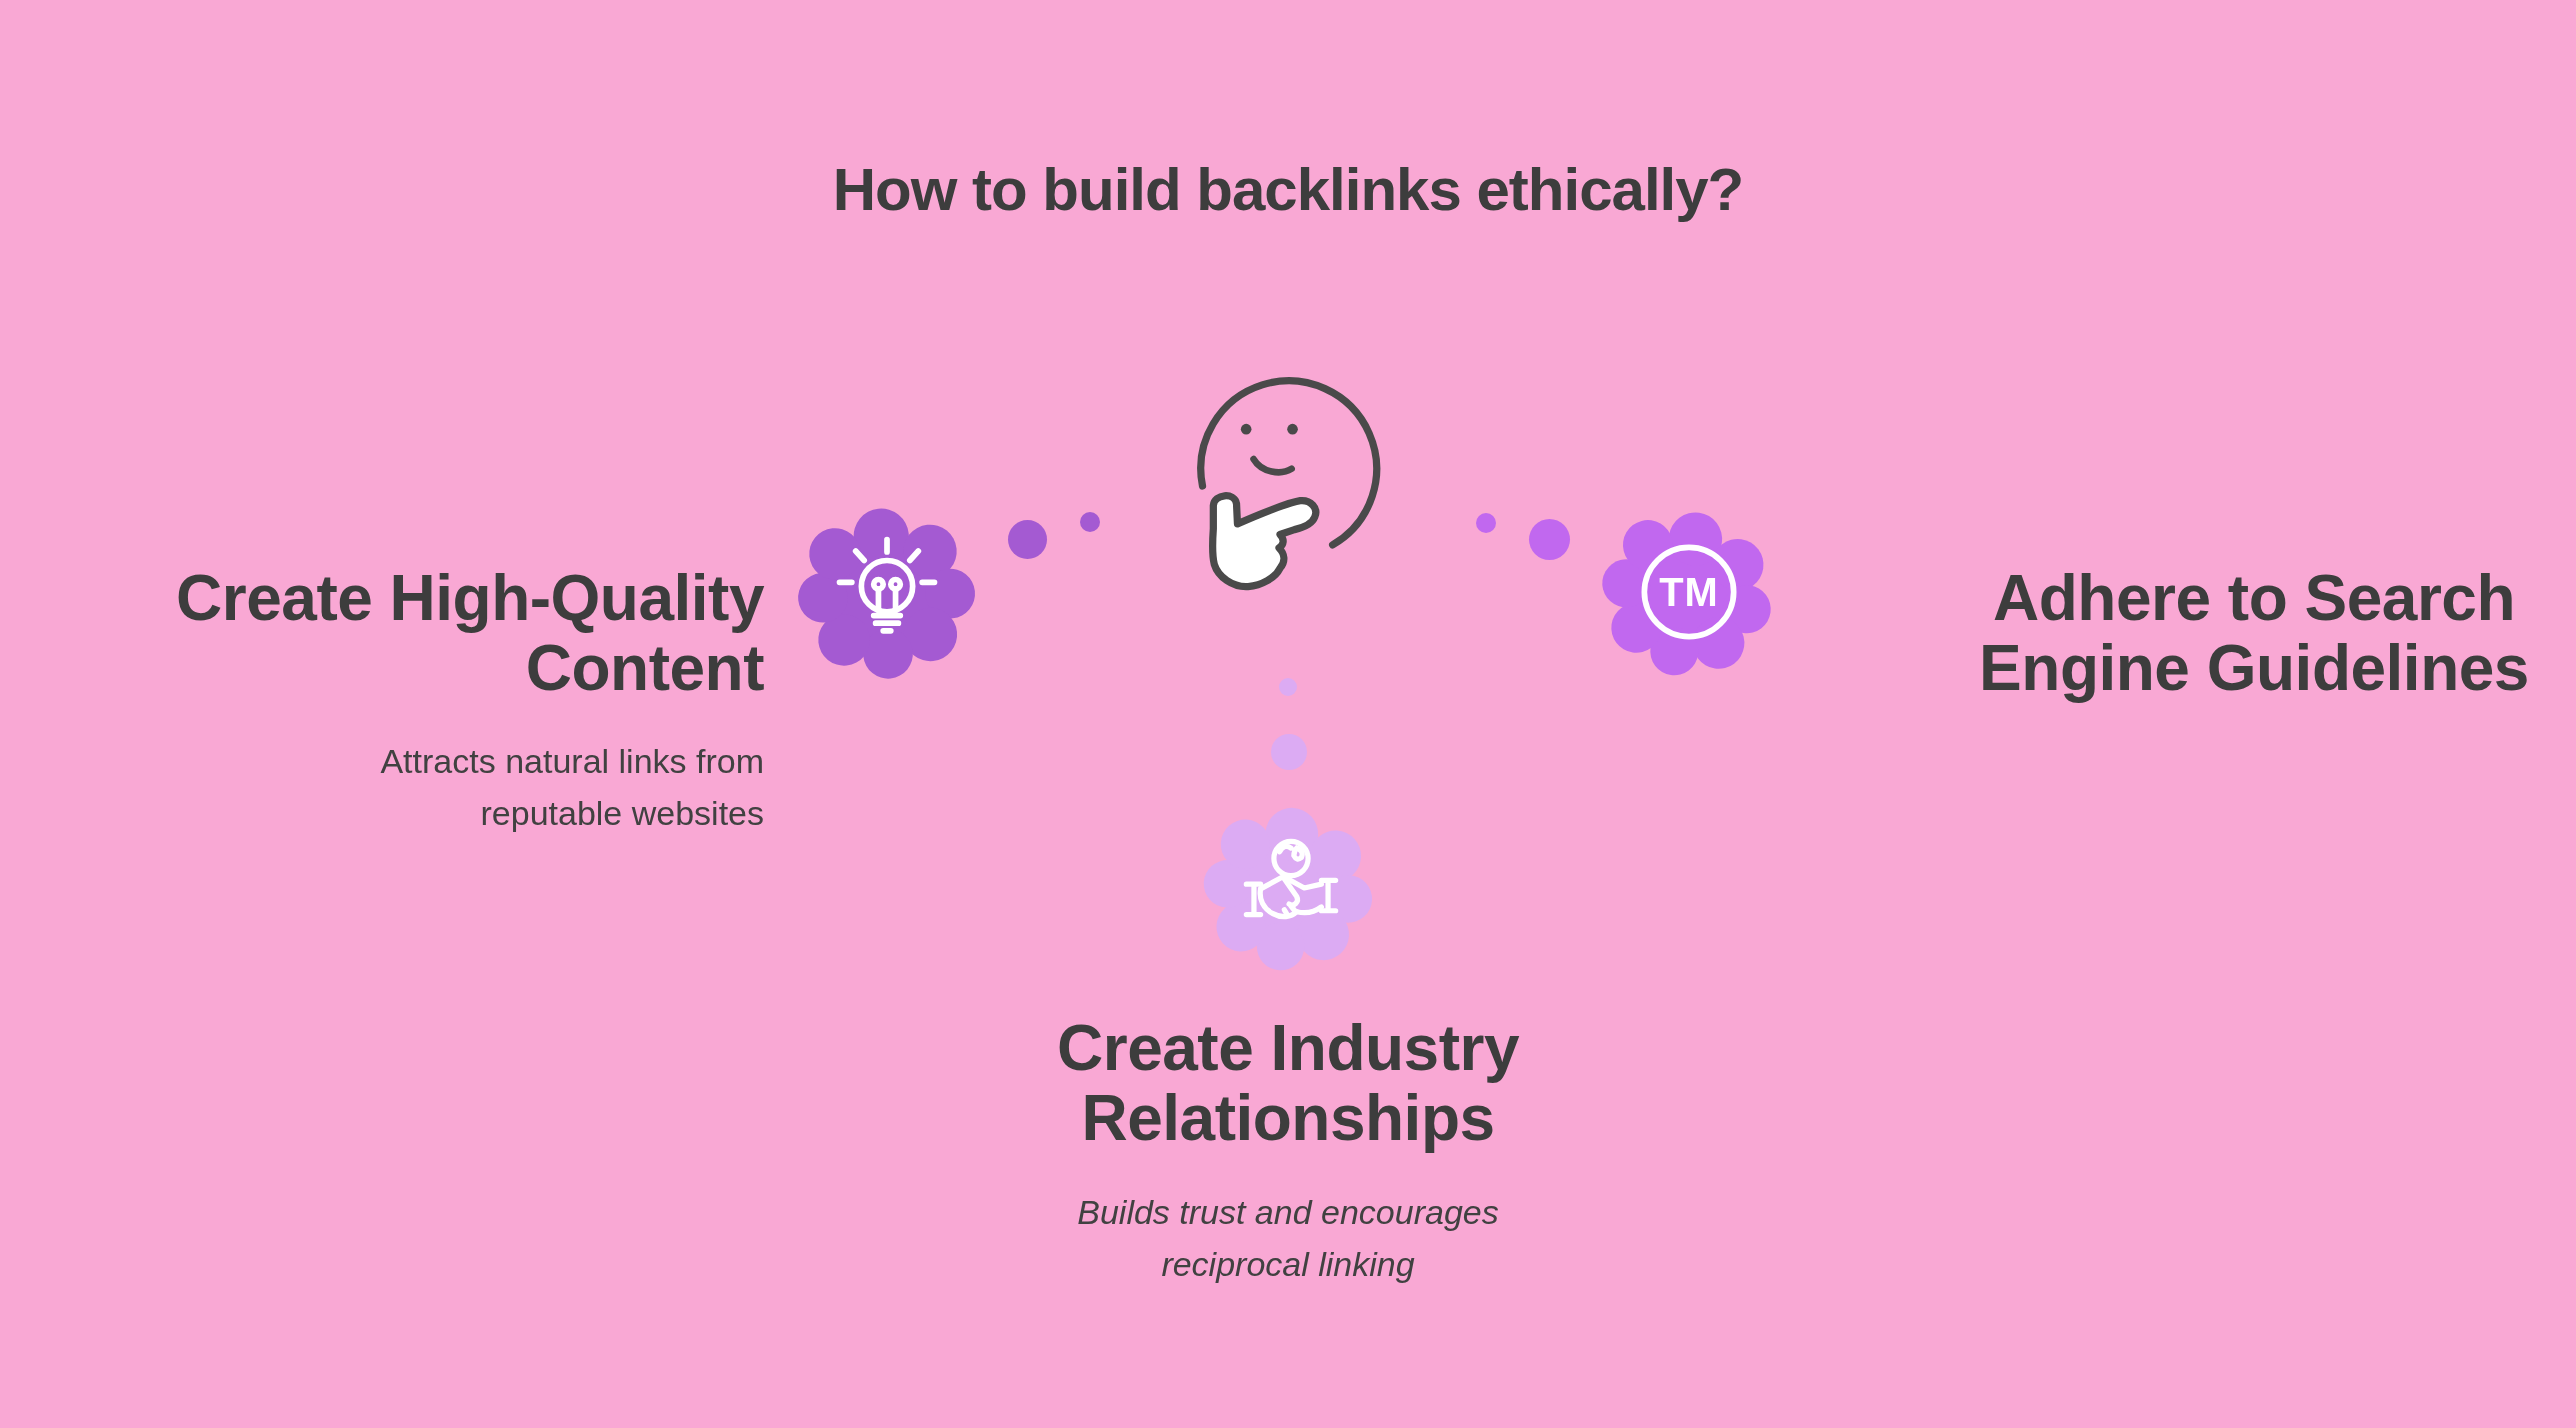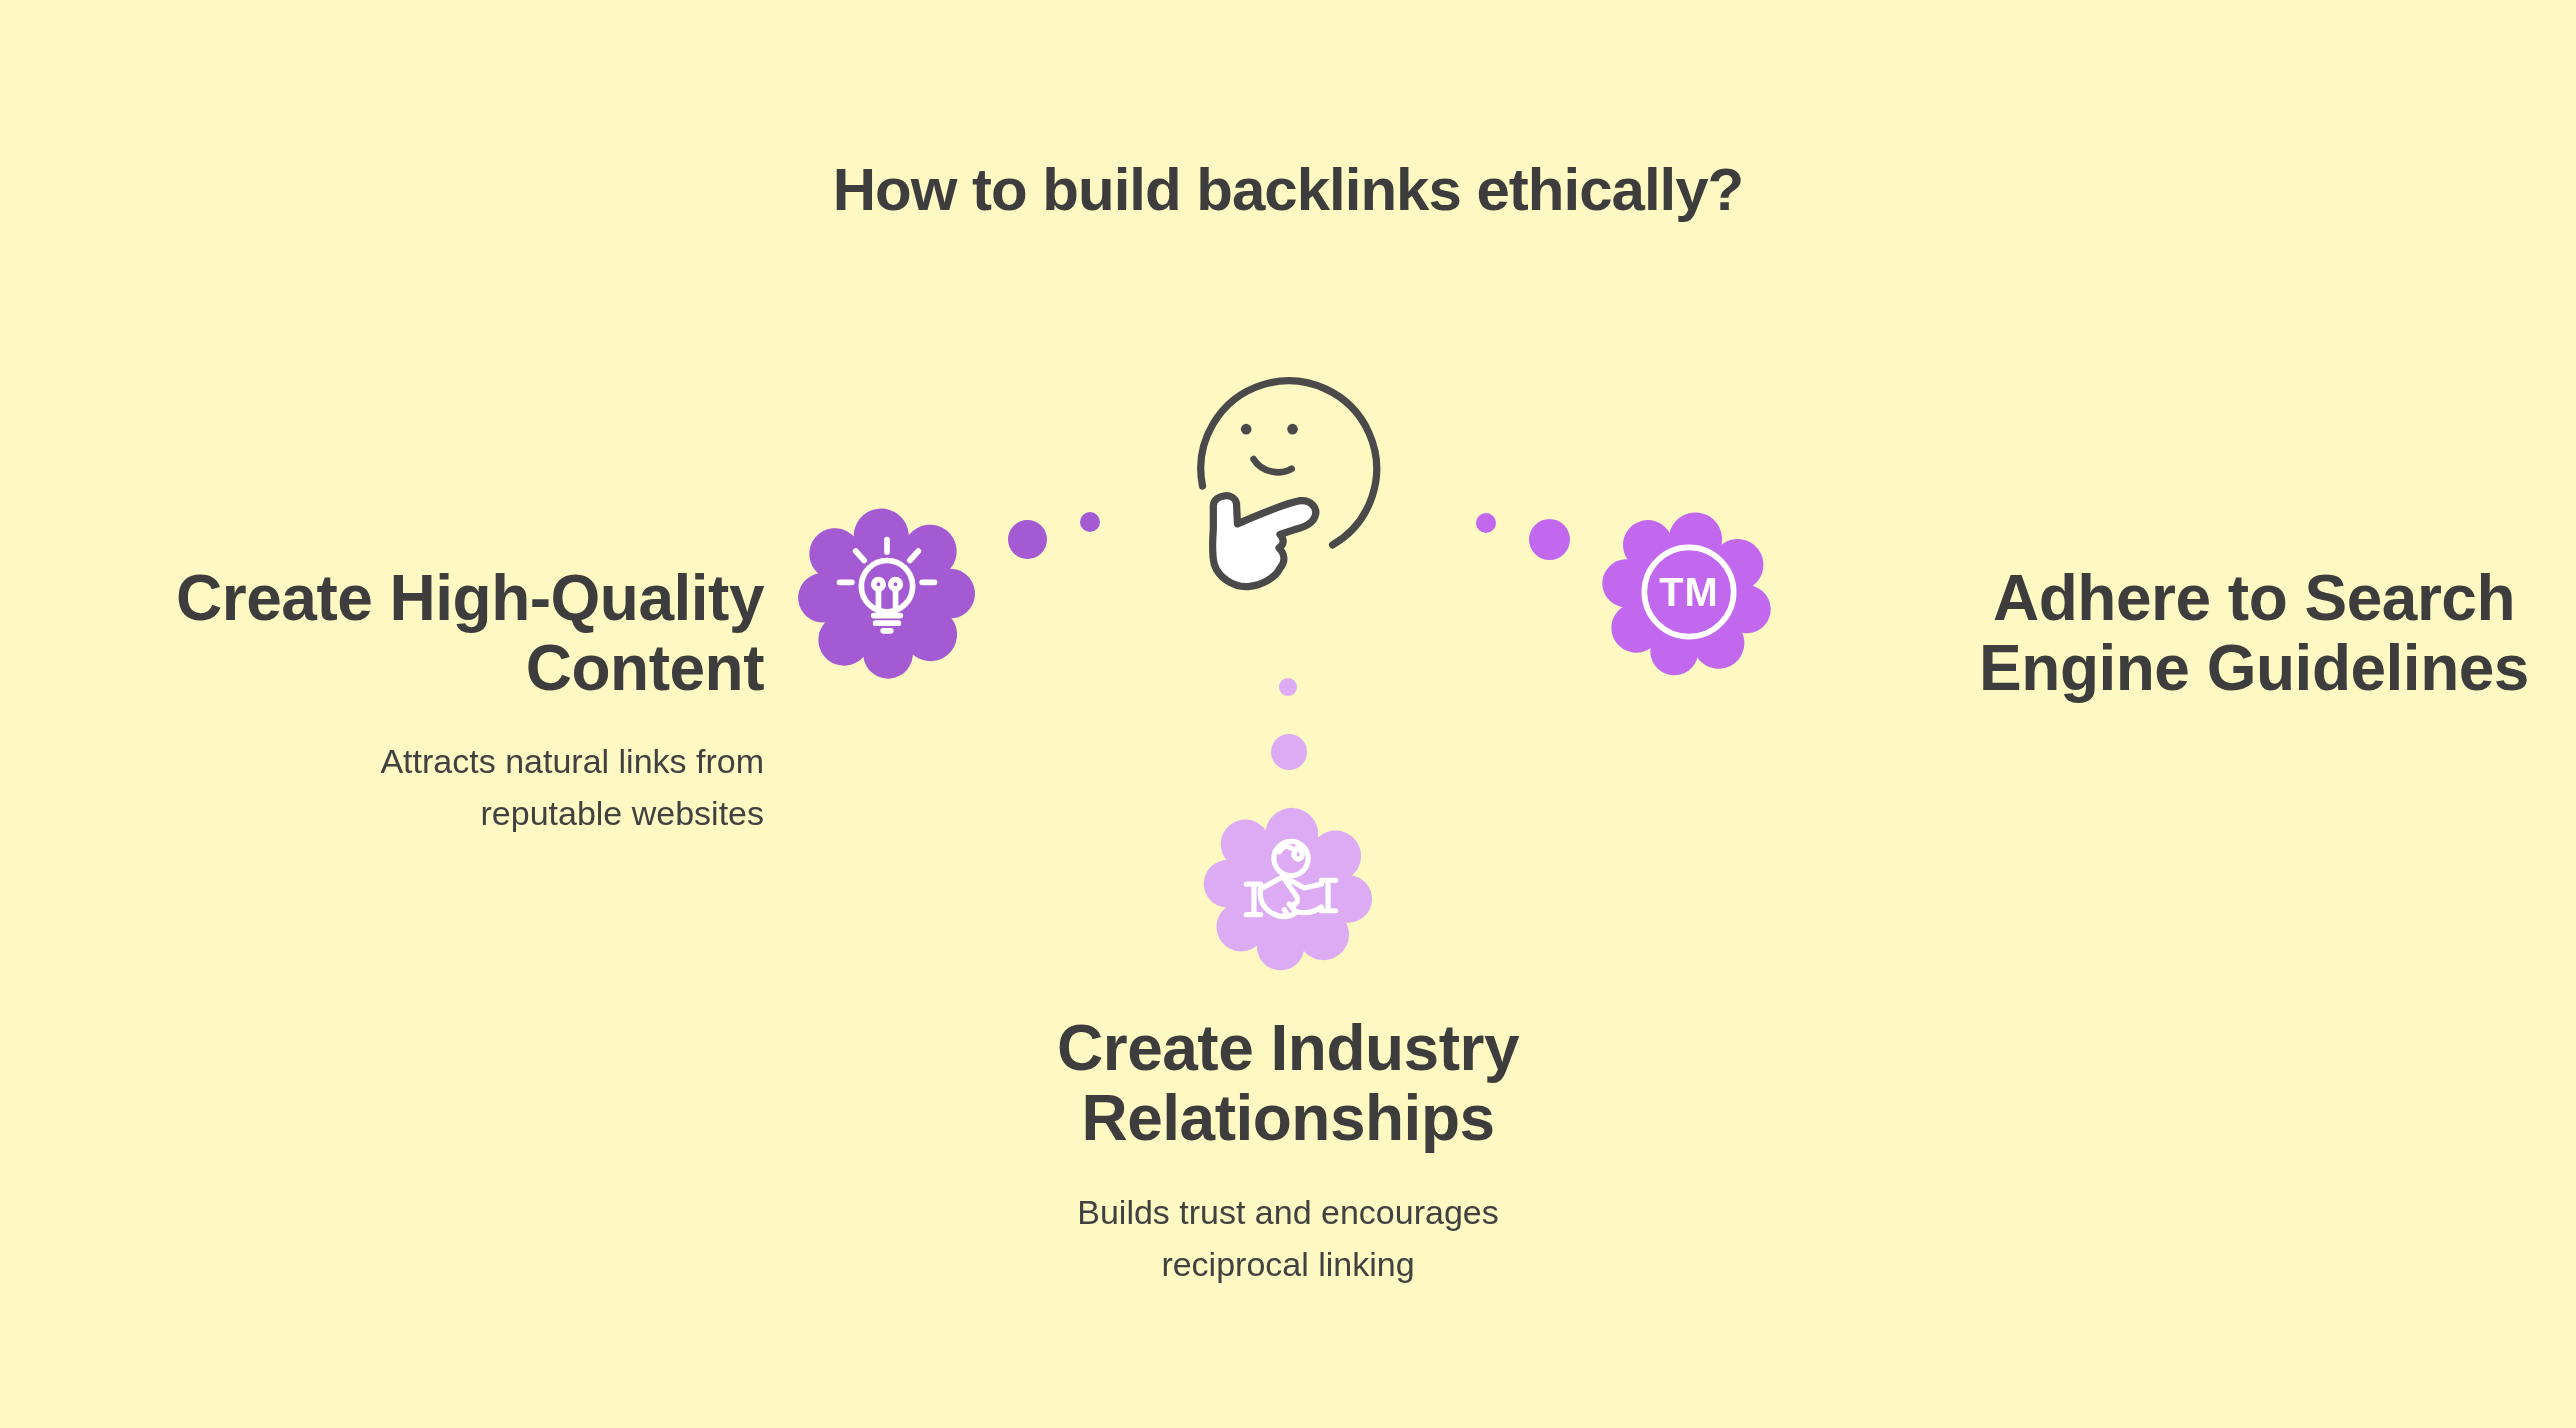--- a/index.html
+++ b/index.html
@@ -69,21 +69,21 @@
   .icon-right  { left: 1632px; top: 535px; width: 114px; height: 114px; }
 
   .blob-bottom { left: 1201px; top: 799px; width: 176px; height: 176px; transform: rotate(3deg); }
   .icon-bottom { left: 1234px; top: 830px; width: 114px; height: 114px; }
 
   .face-svg { left: 1192px; top: 377px; width: 203px; height: 227px; }
 </style>
 </head>
 <body>
 
-<div class="canvas" style="background: #fef9c3;">
+<div class="canvas" style="background: #f9a8d4;">
 
   <h1 class="abs title" style="color: rgb(61, 61, 61);">How to build backlinks ethically?</h1>
 
   <svg class="abs face-svg" viewBox="0 0 210 235">
     <path d="M 10.8,112.8 A 91,91 0 1 1 145.5,173.8" fill="none" stroke-width="7.5" stroke-linecap="round" stroke="#4a4a4a"></path>
     <circle cx="56" cy="54" r="5.5" fill="#4a4a4a"></circle>
     <circle cx="104" cy="54" r="5.5" fill="#4a4a4a"></circle>
     <path d="M 63.7,85 C 72,99 92,102 103,95" fill="none" stroke-width="7" stroke-linecap="round" stroke="#4a4a4a"></path>
     <path d="M 22,157 L 22,133 C 23,121 44,119 46,131 L 47,152
              C 70,142 100,130 112,128 C 123,127 131,136 127,145
@@ -172,17 +172,17 @@
   <div class="abs node-heading heading-left" style="color: rgb(61, 61, 61);">Create High-Quality
 Content</div>
   <div class="abs node-desc desc-left" style="color: rgb(65, 65, 65);">Attracts natural links from
 reputable websites</div>
 
   <div class="abs node-heading heading-right" style="color: rgb(61, 61, 61);">Adhere to Search
 Engine Guidelines</div>
 
   <div class="abs node-heading heading-bottom" style="color: rgb(61, 61, 61);">Create Industry
 Relationships</div>
-  <div class="abs node-desc desc-bottom" style="color: rgb(65, 65, 65);">Builds trust and encourages
+  <div class="abs node-desc desc-bottom" style="color: rgb(65, 65, 65); font-style: italic;">Builds trust and encourages
 reciprocal linking</div>
 
 </div>
 
 
 </body></html>

